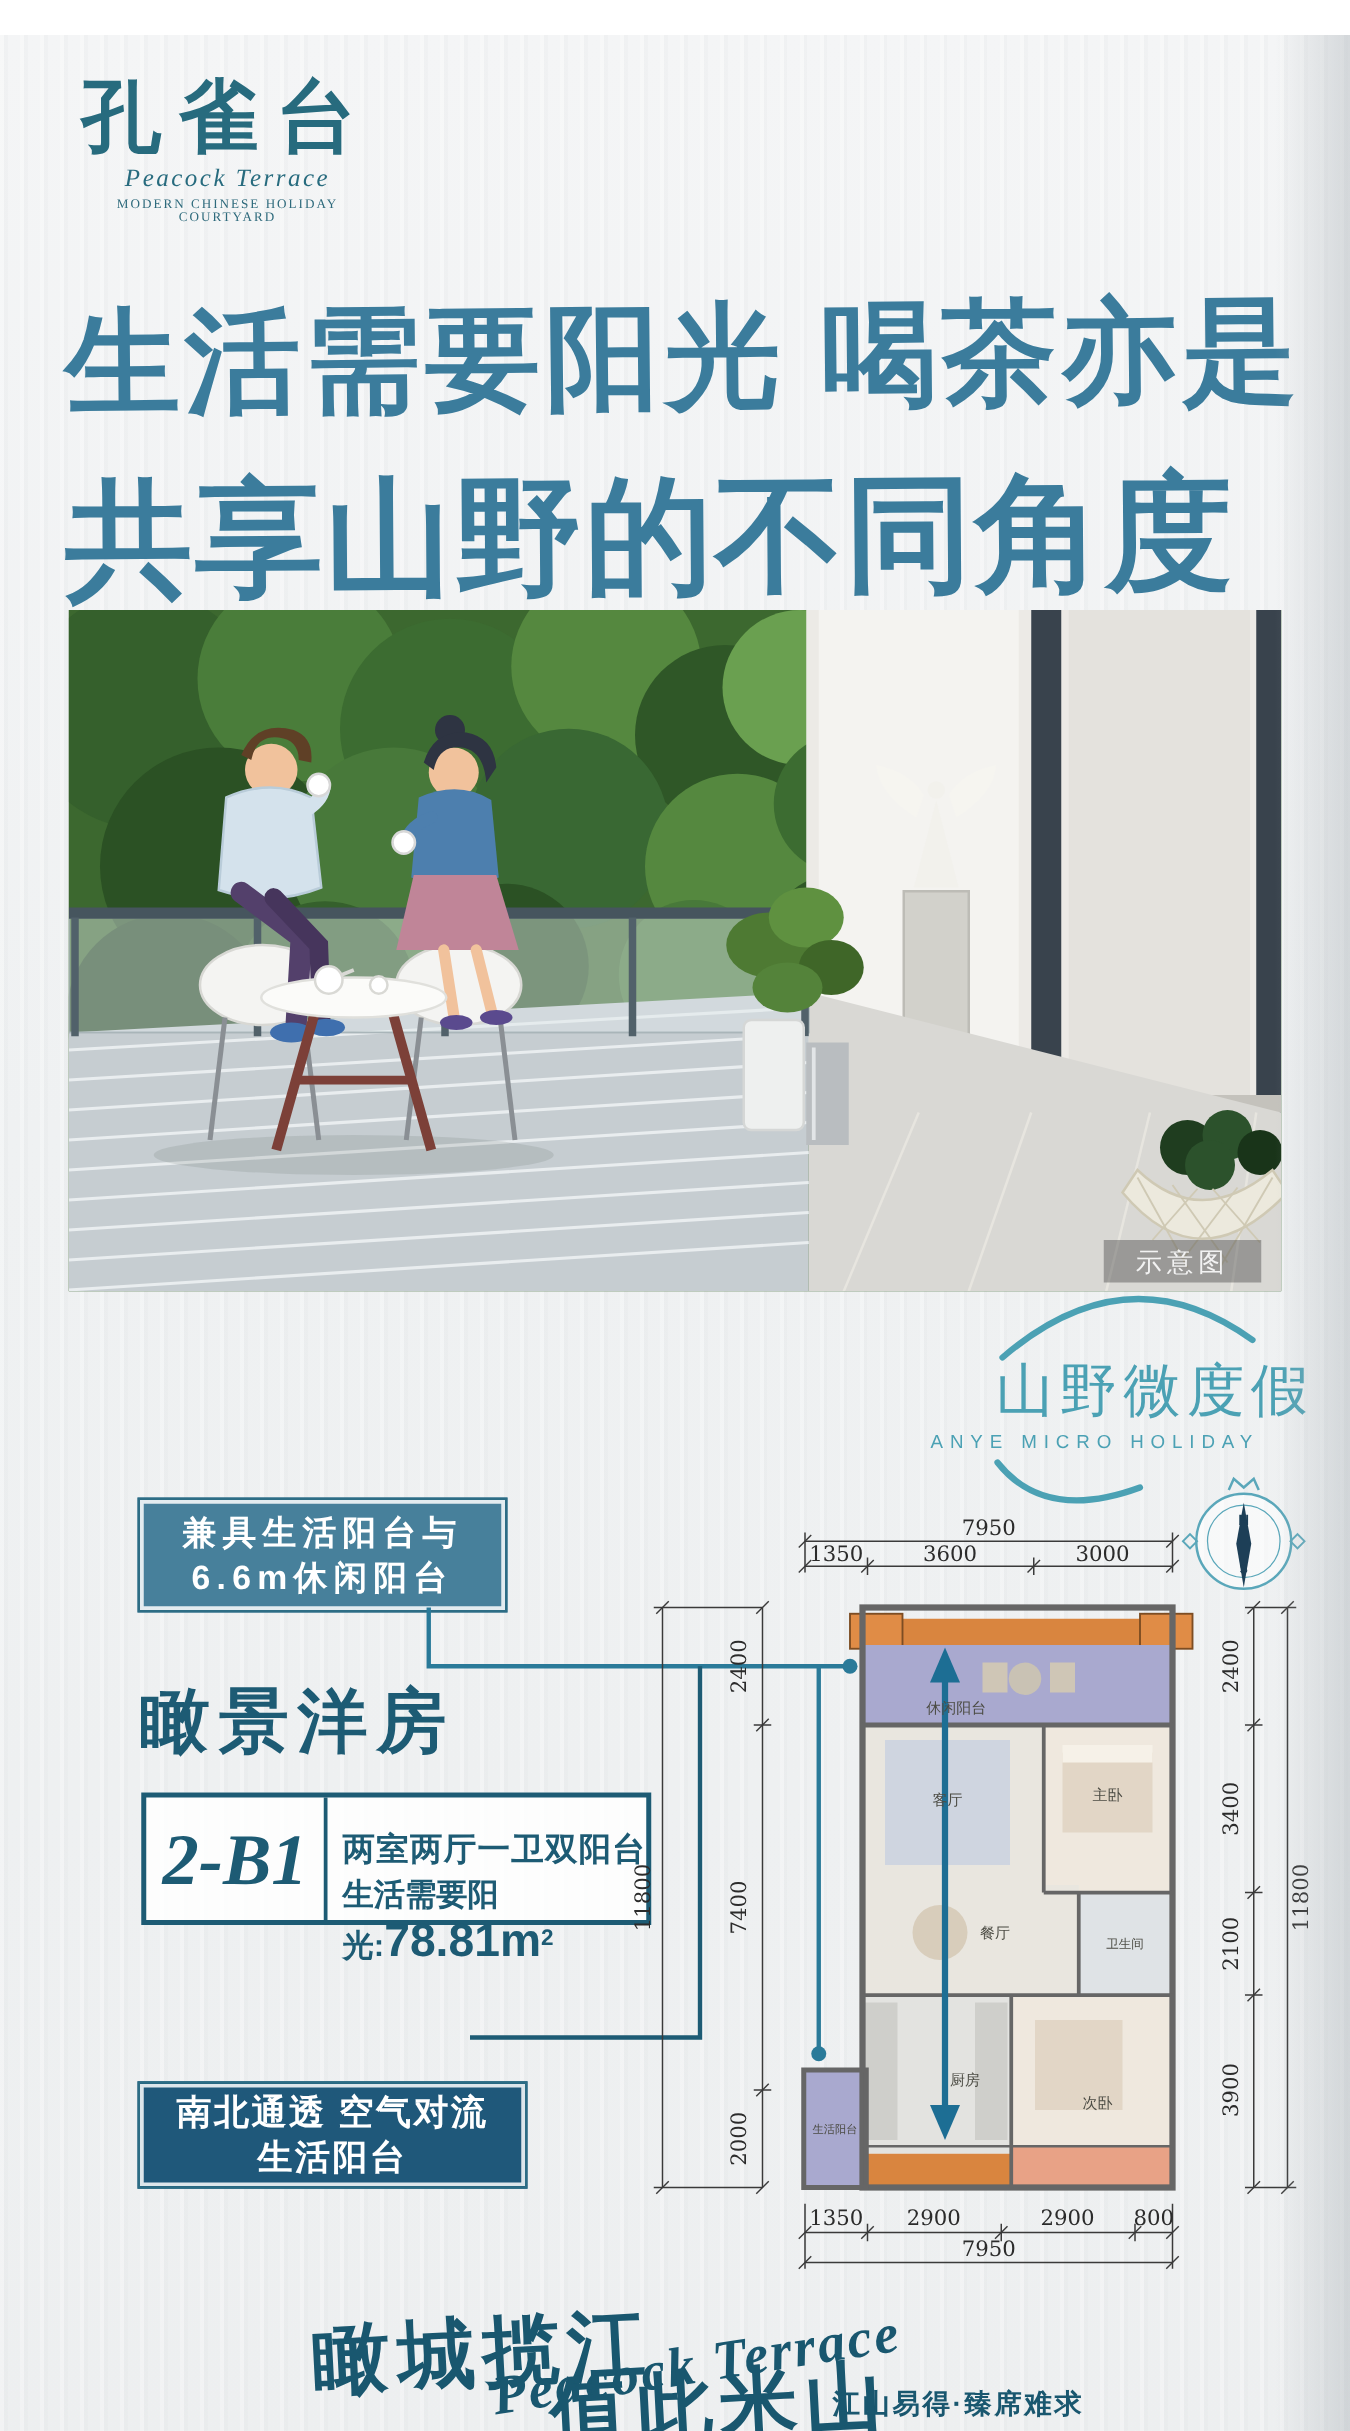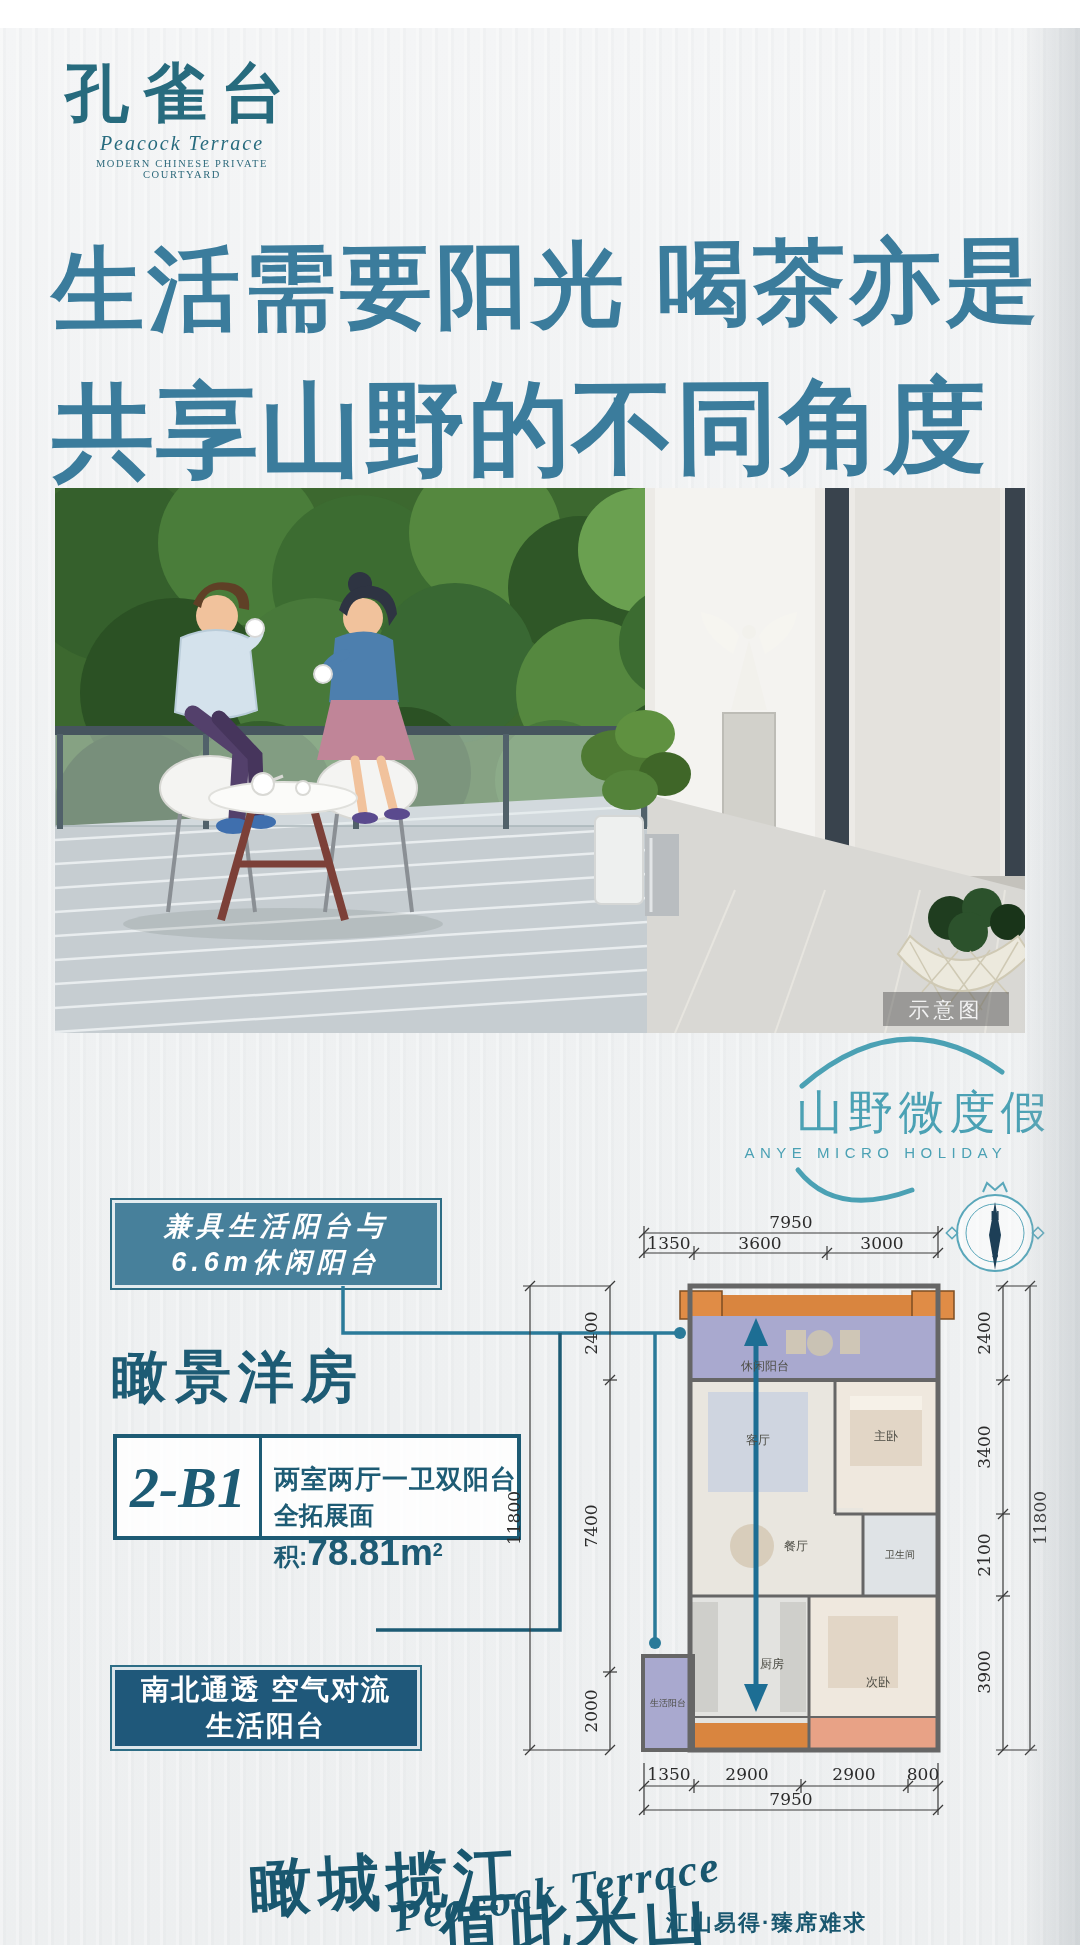--- a/index.html
+++ b/index.html
@@ -24,21 +24,21 @@
   .hl1{font-size:92px;letter-spacing:4px;transform:rotate(-.6deg);white-space:nowrap;}
   .hl2{font-size:102px;letter-spacing:2px;margin-top:14px;transform:rotate(-.4deg);white-space:nowrap;}
   
   .photo{left:55px;top:460px;width:970px;height:545px;background:#39652f;overflow:hidden;}
   
   .holiday{left:740px;top:1000px;width:320px;height:200px;}
   
   .cobox{box-sizing:border-box;color:#fff;text-align:center;border:2px solid #2d6d85;
          box-shadow:inset 0 0 0 3px rgba(255,255,255,.85);display:flex;flex-direction:column;justify-content:center;}
   .cobox .l{font-weight:bold;}
-  .box1{left:110px;top:1170px;width:332px;height:92px;background:#47809b;font-style:italic;}
+  .box1{left:110px;top:1170px;width:296px;height:92px;background:#47809b;}
   .box1 .l{font-size:27px;letter-spacing:5px;line-height:1.35;}
   .box3{left:110px;top:1637px;width:312px;height:86px;background:#1f587a;}
   .box3 .l{font-size:28px;letter-spacing:2px;line-height:1.3;}
   
   .unit-title{left:112px;top:1312px;font-family:"Liberation Serif",serif;font-weight:bold;
               font-size:56px;color:#1d5b74;letter-spacing:7px;}
   .unit-box{left:113px;top:1406px;width:408px;height:106px;border:4px solid #1d5b74;background:rgba(255,255,255,.85);
             box-sizing:border-box;display:flex;align-items:stretch;color:#1d5b74;}
   .unit-code{width:142px;display:flex;align-items:center;justify-content:center;
              font-family:"Liberation Serif",serif;font-weight:bold;font-size:58px;border-right:3px solid #1d5b74;font-style:italic;}
@@ -68,21 +68,21 @@
   .room{fill:#4c4c44;}
 </style>
 </head>
 <body>
 
 <div class="page">
 
   <div class="abs logo">
     <div class="logo-cn">孔雀台</div>
     <div class="logo-en">Peacock Terrace</div>
-    <div class="logo-sub">MODERN CHINESE PRIVATE COURTYARD</div>
+    <div class="logo-sub">MODERN CHINESE HOLIDAY COURTYARD</div>
   </div>
 
   <div class="abs headline">
     <div class="hl1">生活需要阳光 喝茶亦是</div>
     <div class="hl2">共享山野的不同角度</div>
   </div>
 
   <div class="abs photo">
     <svg width="970" height="545" viewBox="0 0 970 545">
 
@@ -254,21 +254,21 @@
     <div class="l">6.6m休闲阳台</div>
   </div>
 
   <div class="abs unit-title">瞰景洋房</div>
 
   <div class="abs unit-box">
     <div class="unit-code">2-B1</div>
     <div class="unit-info">
       <div class="unit-layout">两室两厅一卫双阳台</div>
       <div class="unit-area">
-        <span>全拓展面积:</span><span class="big">78.81m</span><sup>2</sup>
+        <span>生活需要阳光:</span><span class="big">78.81m</span><sup>2</sup>
       </div>
     </div>
   </div>
 
   <div class="abs cobox box3">
     <div class="l">南北通透  空气对流</div>
     <div class="l">生活阳台</div>
   </div>
 
 

